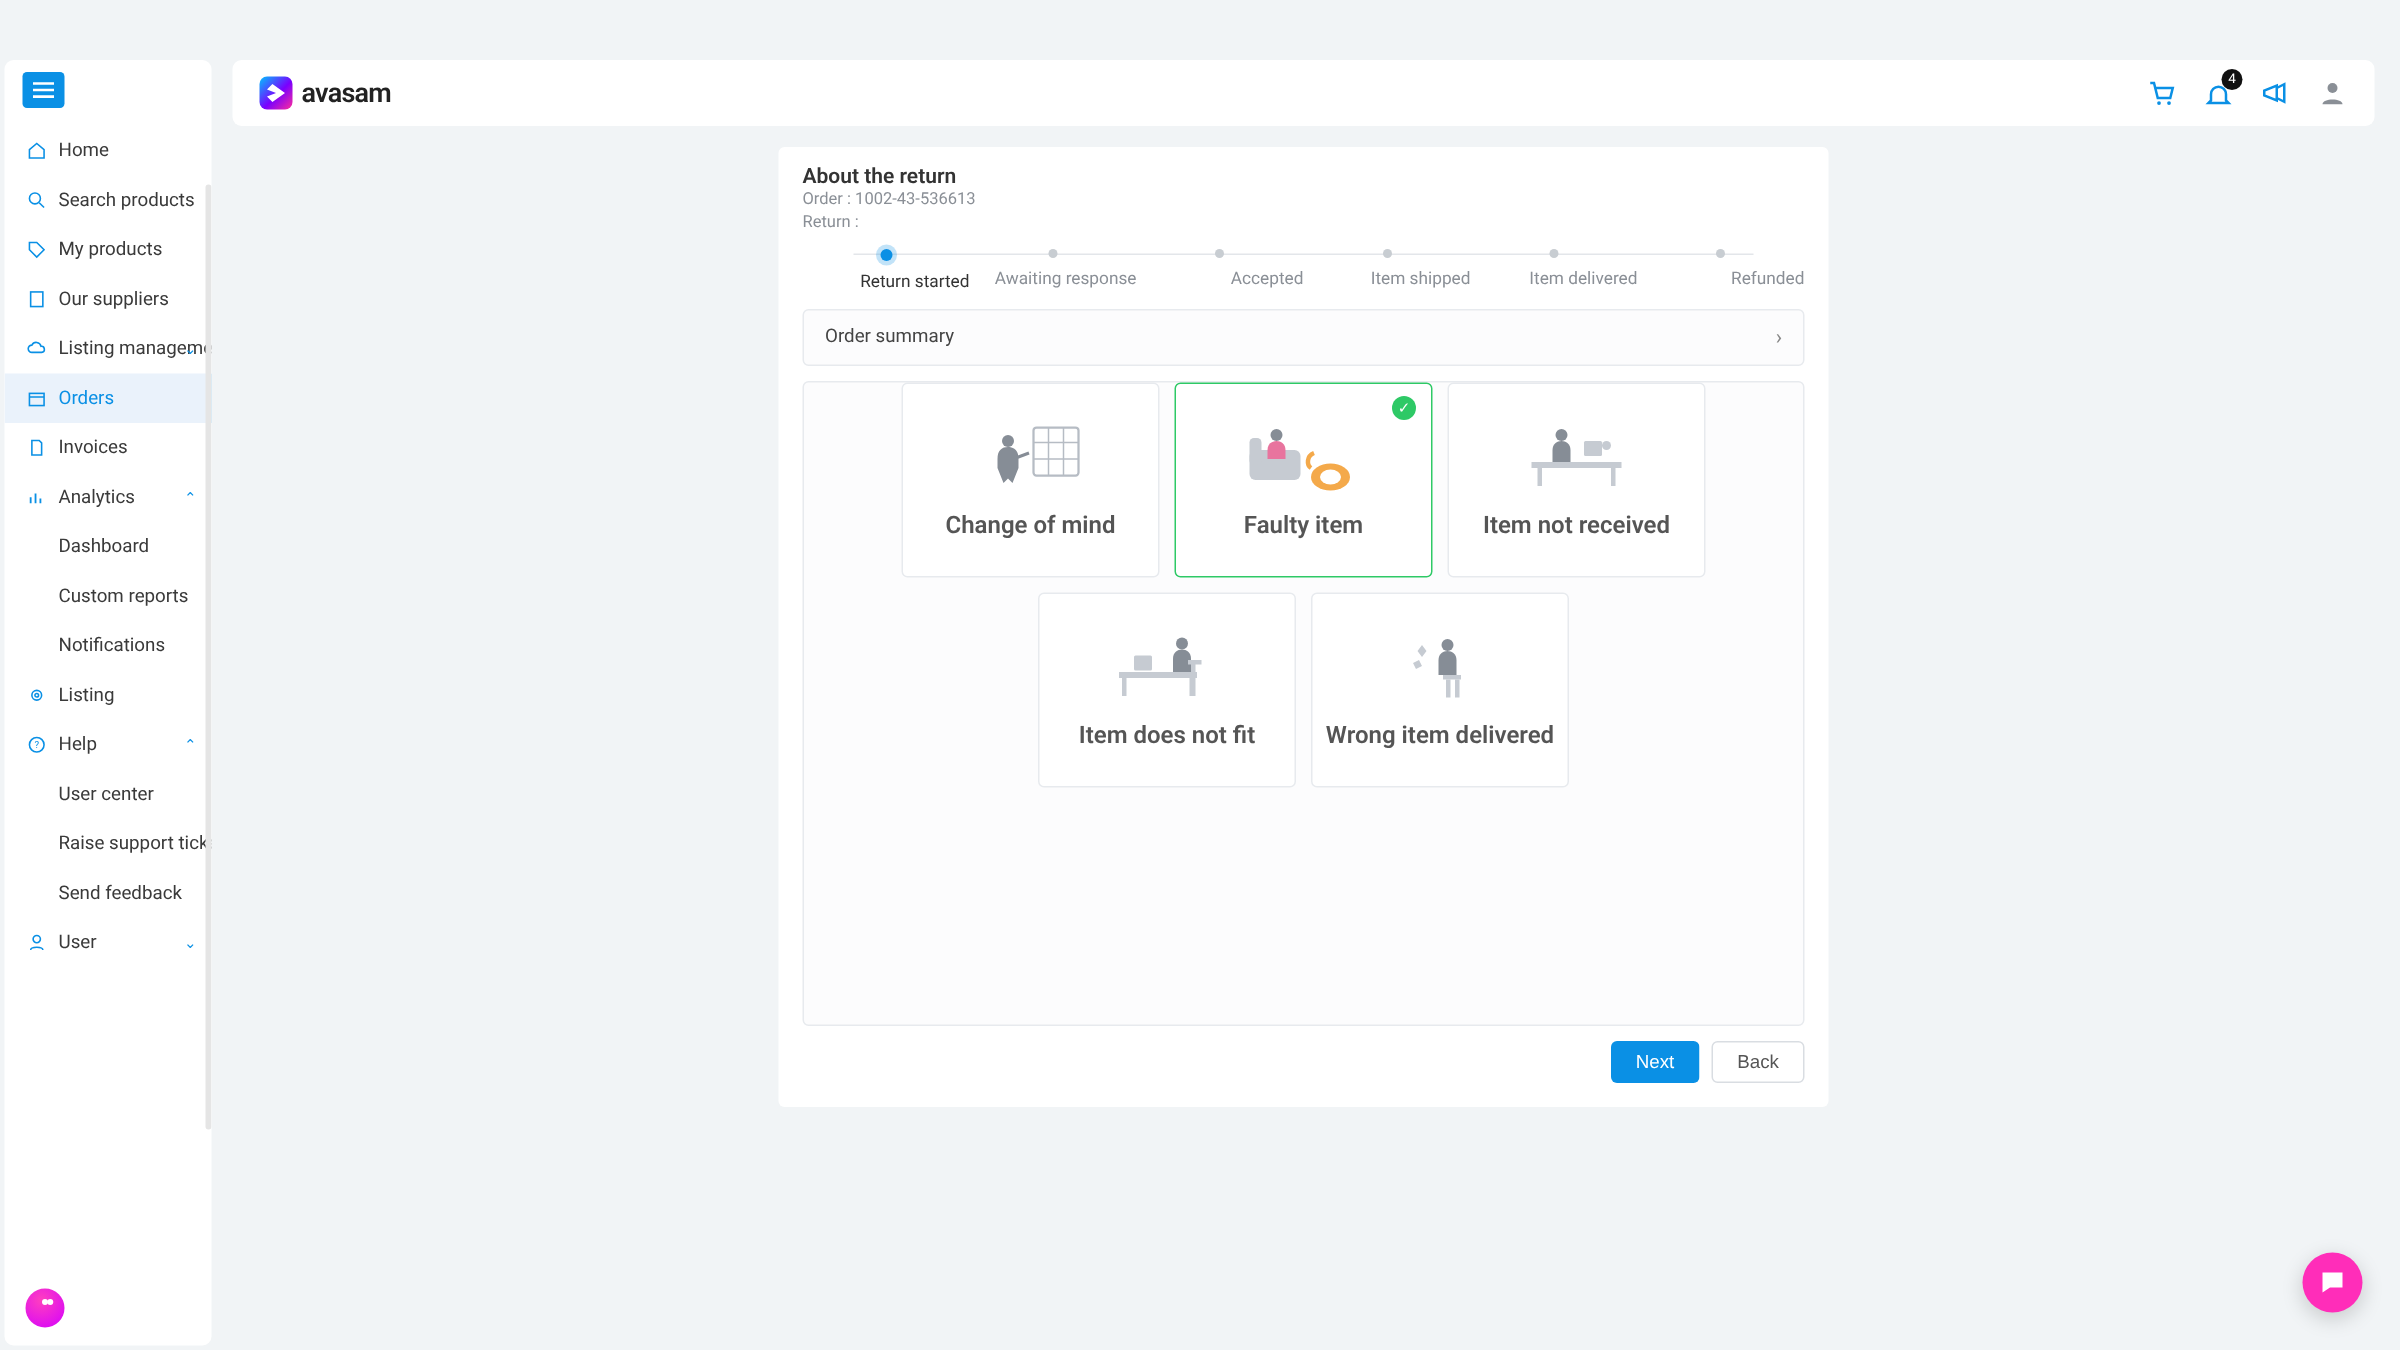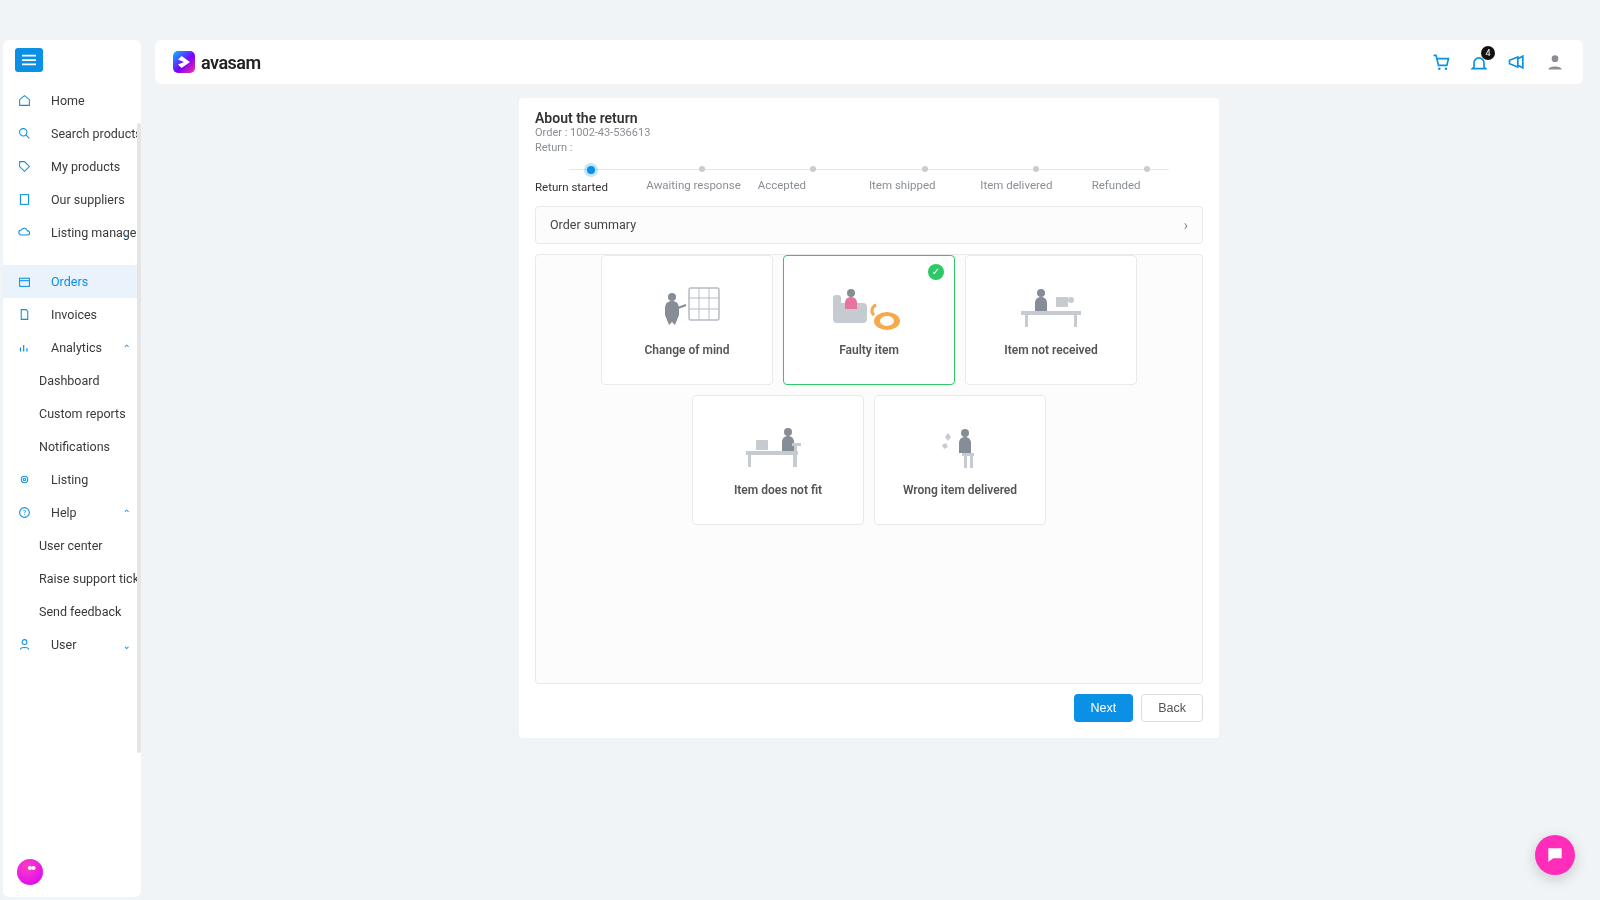--- a/index.html
+++ b/index.html
@@ -4,58 +4,58 @@
 <style>
 * { box-sizing: border-box; margin: 0; padding: 0; }
 body { font-family: -apple-system, BlinkMacSystemFont, "Segoe UI", Roboto, sans-serif; background: #f1f4f6; font-size: 13px; color: #333; width: 1600px; height: 900px; overflow: hidden; position: relative; }
 .frame { position: absolute; top: 40px; left: 3px; right: 3px; bottom: 3px; display: flex; }
 .sidebar { width: 138px; background: #fff; border-radius: 6px; padding-top: 8px; position: relative; overflow: hidden; }
 .sb-scroll-hint { position: absolute; top: 83px; right: 0; width: 4px; height: 630px; background: #e5e5e5; border-radius: 2px; }
 .ham-wrap { padding: 0 12px 8px; }
 .ham { width: 28px; height: 24px; border-radius: 3px; background: #0a90e5; display: flex; align-items: center; justify-content: center; }
 .ham svg { width: 14px; height: 12px; }
 .nav { padding-top: 4px; }
-.nav-item { display: flex; align-items: center; gap: 20px; padding: 8px 14px; font-size: 12.5px; color: #3a3a3a; position: relative; cursor: pointer; min-height: 33px; white-space: nowrap; overflow: hidden; }
+.nav-item { display: flex; align-items: center; gap: 8px; padding: 8px 14px; font-size: 12.5px; color: #3a3a3a; position: relative; cursor: pointer; min-height: 33px; white-space: nowrap; overflow: hidden; }
 .nav-item .ico { width: 14px; height: 14px; color: #0a90e5; flex: none; display: flex; align-items: center; justify-content: center; }
-.nav-item.active { background: #eaf2fb; color: #0a90e5; margin-top: 16px; }
+.nav-item.active { background: #eaf2fb; color: #0a90e5; }
 .nav-item.active::before { content: ''; position: absolute; right: 0; top: 0; bottom: 0; width: 3px; background: #0a90e5; }
 .nav-item .chev { position: absolute; right: 10px; top: 50%; transform: translateY(-50%); color: #0a90e5; font-size: 10px; }
 .nav-sub { padding-left: 36px; }
 .sb-logo { position: absolute; bottom: 12px; left: 14px; width: 26px; height: 26px; border-radius: 50%; background: radial-gradient(circle at 40% 30%, #ff3fbf, #d400ff); }
 .sb-logo::after { content:''; position:absolute; top:5px; left:9px; width:8px; height:8px; background:#fff; border-radius:50%; box-shadow: 7px 0 0 #fff; transform: scale(0.5); }
 .main { flex: 1; display: flex; flex-direction: column; padding-left: 14px; padding-right: 14px; }
 .header { background: #fff; border-radius: 6px; height: 44px; display: flex; align-items: center; padding: 4px 18px; }
 .brand { display: flex; align-items: center; gap: 6px; }
 .brand-mark { width: 22px; height: 22px; border-radius: 5px; background: linear-gradient(135deg,#00c2ff,#7a00ff 55%,#ff2d9b); position: relative; }
 .brand-mark::after { content:''; position:absolute; inset:5px; background:#fff; clip-path: polygon(30% 0,100% 50%,30% 100%,0 70%,50% 50%,0 30%); }
 .brand-text { font-weight: 600; font-size: 18px; color: #222; letter-spacing: -0.5px; }
 .header-right { margin-left: auto; display: flex; align-items: center; gap: 18px; }
 .hdr-ico { width: 20px; height: 20px; color: #0a90e5; position: relative; display: flex; align-items: center; justify-content: center; cursor: pointer; }
 .hdr-ico.user { color: #8a8f96; }
 .badge { position: absolute; top: -6px; right: -6px; background: #111; color: #fff; border-radius: 9px; min-width: 14px; height: 14px; font-size: 9px; display: flex; align-items: center; justify-content: center; padding: 0 3px; }
 .card { background: #fff; border-radius: 4px; width: 700px; margin: 14px auto 16px; padding: 12px 16px 16px; display: flex; flex-direction: column; height: 640px; }
 .card h2 { font-size: 14px; font-weight: 600; color: #333; }
 .meta { color: #8a8f96; font-size: 11px; line-height: 1.35; }
 .stepper { display: flex; justify-content: space-between; margin: 10px 0 12px; position: relative; }
-.step { flex: 1; text-align: left; font-size: 11.5px; color: #8a8f96; position: relative; }
+.step { flex: 1; text-align: right; font-size: 11.5px; color: #8a8f96; position: relative; }
 .step.active .step-label { color: #333; }
 .step::before { content: ''; width: 6px; height: 6px; border-radius: 50%; background: #c8cdd2; display: block; margin: 0 auto 6px; position: relative; z-index: 2; }
 .step.active::before { background: #0a90e5; width: 8px; height: 8px; box-shadow: 0 0 0 3px rgba(10,144,229,.25); }
 .step-label { display: block; }
 .stepper-line { position: absolute; top: 3px; left: 34px; right: 34px; height: 1px; background: #e3e6ea; }
 .section { border: 1px solid #e7eaee; border-radius: 4px; margin-bottom: 10px; background: #fcfcfd; }
 .section-head { padding: 10px 14px; font-size: 12.5px; color: #444; display: flex; align-items: center; cursor: pointer; justify-content: flex-end; }
 .section-head .arrow { margin-left: auto; color: #888; font-size: 14px; }
 .reason-grid { flex-wrap: wrap; display: flex; gap: 10px; justify-content: center; padding: 0 14px 18px; }
 .reason-card { width: 172px; height: 130px; border: 1px solid #e7eaee; border-radius: 4px; background: #fff; display: flex; flex-direction: column; align-items: center; justify-content: center; gap: 10px; position: relative; cursor: pointer; }
 .reason-card.selected { border: 1px solid #2ec966; }
 .reason-card .check { position: absolute; top: 8px; right: 10px; width: 16px; height: 16px; border-radius: 50%; background: #2ec966; display: none; align-items: center; justify-content: center; color: #fff; font-size: 10px; }
 .reason-card.selected .check { display: flex; }
 .reason-card .illus { width: 80px; height: 50px; display: flex; align-items: center; justify-content: center; }
-.reason-card .lbl { font-size: 12px; font-weight: 600; color: #555; text-align: center; }
+.reason-card .lbl { font-size: 16px; font-weight: 600; color: #555; text-align: center; }
 .actions { margin-top: auto; display: flex; justify-content: flex-end; gap: 8px; }
 .btn { padding: 6px 16px; border-radius: 4px; font-size: 12.5px; cursor: pointer; border: 1px solid transparent; }
 .btn-primary { background: #0a90e5; color: #fff; }
 .btn-default { background: #fff; color: #555; border-color: #d9dde2; }
 .chat-fab { position: fixed; bottom: 25px; right: 25px; width: 40px; height: 40px; border-radius: 50%; background: #ff2db9; display: flex; align-items: center; justify-content: center; color: #fff; box-shadow: 0 4px 14px rgba(0,0,0,.18); cursor: pointer; }
 svg { display: block; }
 </style>
 </head>
 <body>
 

